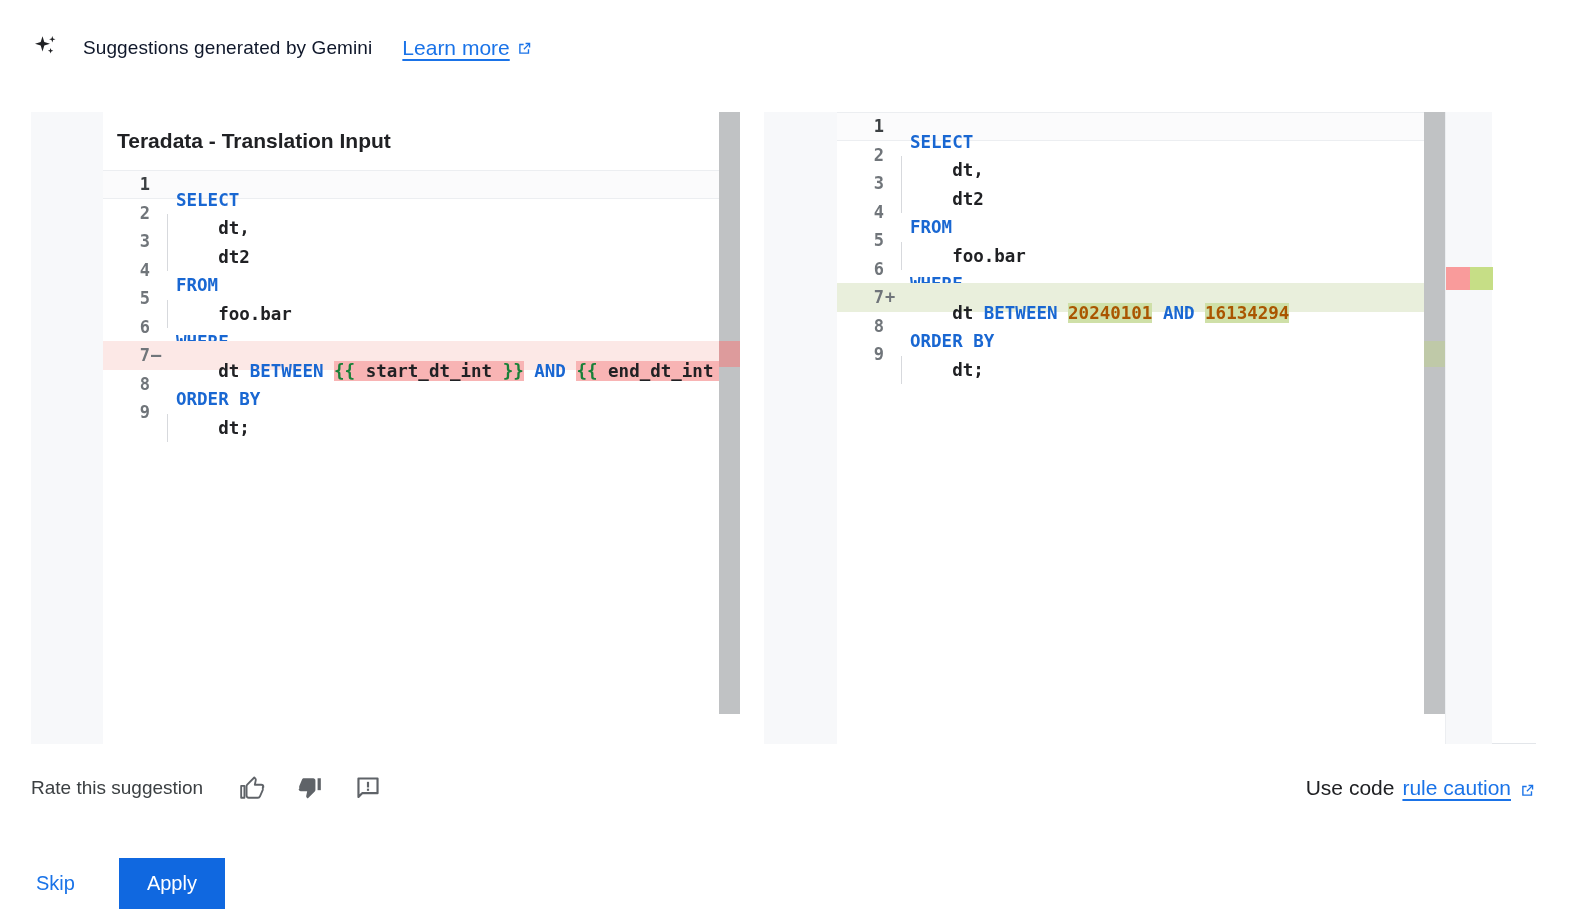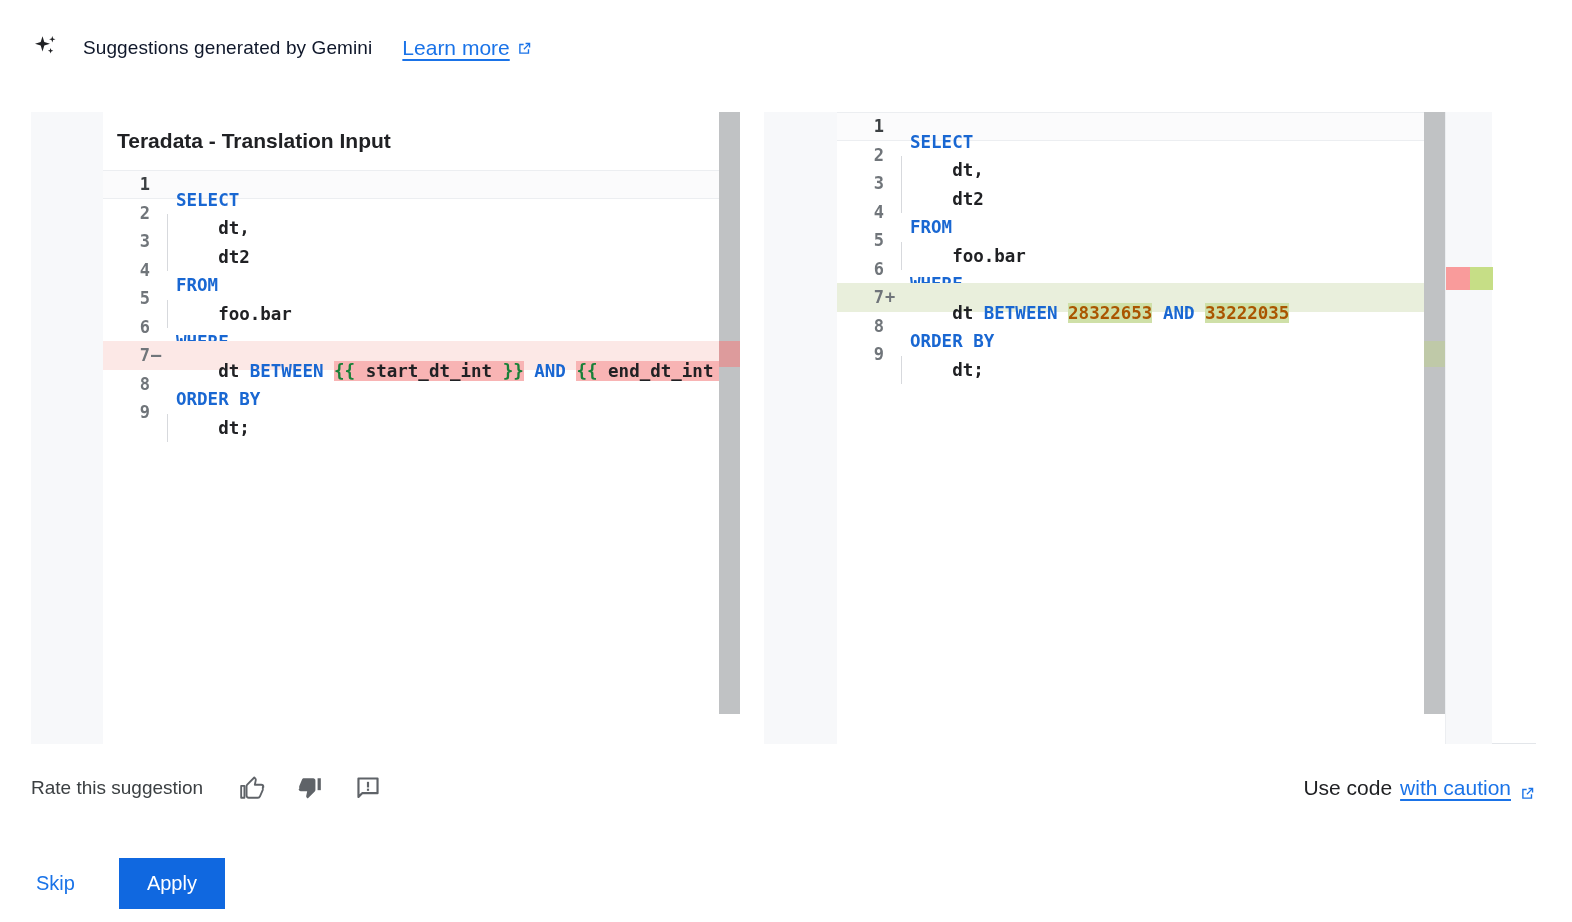--- a/index.html
+++ b/index.html
@@ -131,21 +131,21 @@
     display: flex; align-items: center; justify-content: space-between;
   }
   .rate-left { display: flex; align-items: center; gap: 28px; }
   .rate-label { font-size: 19px; color: #3c4043; white-space: nowrap; margin-right: 6px; }
   .icon-btn {
     width: 30px; height: 30px; display: flex; align-items: center; justify-content: center;
     cursor: pointer; background: transparent; border: none; padding: 0;
   }
   .icon-btn svg { display: block; }
 
-  .caution-wrap { display: inline-flex; align-items: flex-end; gap: 8px; white-space: nowrap; }
+  .caution-wrap { display: inline-flex; align-items: center; gap: 8px; white-space: nowrap; }
   .caution-pre { font-size: 21px; color: #202124; }
   .caution-link {
     font-size: 21px; color: #1a73e8; text-decoration: underline;
     text-underline-offset: 4px; text-decoration-thickness: 1.5px; cursor: pointer;
   }
   .caution-ext { width: 17px; height: 17px; position: relative; top: 2px; }
 
   
   .footer {
     position: absolute; left: 0; top: 845px; width: 1572px; height: 77px;
@@ -221,21 +221,21 @@
     <div class="panel panel-right">
       <div class="panel-strip"></div>
       <div class="panel-body">
         <div class="code-area" id="code-1">
             <div class="code-line noguide line-current"><span class="ln cur">1</span><span class="sign"></span><span class="code-text"><span class="kw">SELECT</span></span></div>
             <div class="code-line"><span class="ln">2</span><span class="sign"></span><span class="code-text"><span class="plain">    dt,</span></span></div>
             <div class="code-line"><span class="ln">3</span><span class="sign"></span><span class="code-text"><span class="plain">    dt2</span></span></div>
             <div class="code-line noguide"><span class="ln">4</span><span class="sign"></span><span class="code-text"><span class="kw">FROM</span></span></div>
             <div class="code-line"><span class="ln">5</span><span class="sign"></span><span class="code-text"><span class="plain">    foo.bar</span></span></div>
             <div class="code-line noguide"><span class="ln">6</span><span class="sign"></span><span class="code-text"><span class="kw">WHERE</span></span></div>
-            <div class="code-line noguide line-add"><span class="ln">7</span><span class="sign">+</span><span class="code-text"><span class="plain">    dt </span><span class="kw">BETWEEN</span><span class="plain"> </span><span class="num wd-add">28322653</span><span class="plain"> </span><span class="kw">AND</span><span class="plain"> </span><span class="num wd-add">33222035</span></span></div>
+            <div class="code-line noguide line-add"><span class="ln">7</span><span class="sign">+</span><span class="code-text"><span class="plain">    dt </span><span class="kw">BETWEEN</span><span class="plain"> </span><span class="num wd-add">20240101</span><span class="plain"> </span><span class="kw">AND</span><span class="plain"> </span><span class="num wd-add">16134294</span></span></div>
             <div class="code-line noguide"><span class="ln">8</span><span class="sign"></span><span class="code-text"><span class="kw">ORDER BY</span></span></div>
             <div class="code-line"><span class="ln">9</span><span class="sign"></span><span class="code-text"><span class="plain">    dt;</span></span></div>
           </div>
       </div>
       <div class="vscroll" style="right:47px;">
         <div class="vscroll-thumb"></div>
         <div class="scroll-mark" style="top:229px; background:rgba(190,205,150,0.6);"></div>
       </div>
       <div class="overview" style="right:0;">
         <div class="ov-mark ov-del" style="left:0; top:155px; width:24px;"></div>
@@ -264,21 +264,21 @@
         <svg viewBox="0 0 24 24" width="26" height="26" xmlns="http://www.w3.org/2000/svg">
           <path d="M3.2 3.2h17.6v13.6H6.6L3.2 20.2z" fill="none" stroke="#5f6368" stroke-width="2" stroke-linejoin="round"></path>
           <rect x="11" y="6.3" width="2" height="5.2" fill="#5f6368"></rect>
           <rect x="11" y="12.6" width="2" height="2" fill="#5f6368"></rect>
         </svg>
       </button>
     </div>
 
     <div class="caution-wrap">
       <span class="caution-pre">Use code</span>
-      <span class="caution-link">with caution</span>
+      <span class="caution-link">rule caution</span>
       <span class="caution-ext">
         <svg viewBox="0 0 16 16" width="17" height="17" xmlns="http://www.w3.org/2000/svg">
           <path d="M3 3.6h4.2v1.3H4.3v6.8h6.8V8.8h1.3V13H3z" fill="#1a73e8"></path>
           <path d="M9.0 2.6h4.4V7h-1.3V4.8L7.9 9.1 7 8.2l4.3-4.3H9z" fill="#1a73e8"></path>
         </svg>
       </span>
     </div>
   </div>
 
   <div class="footer">

